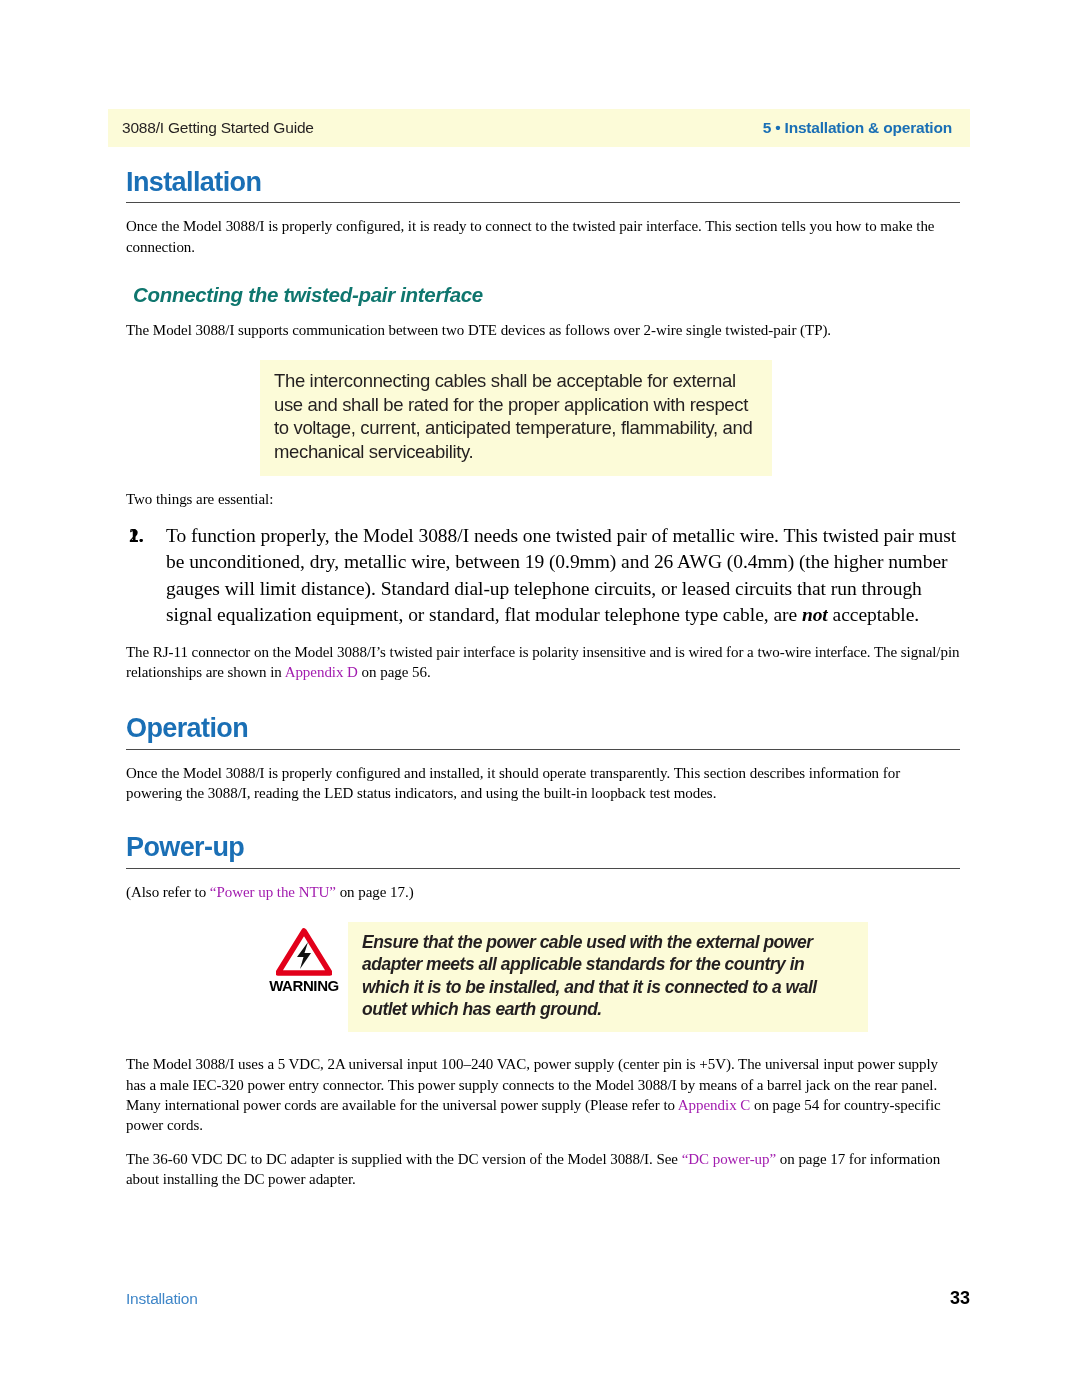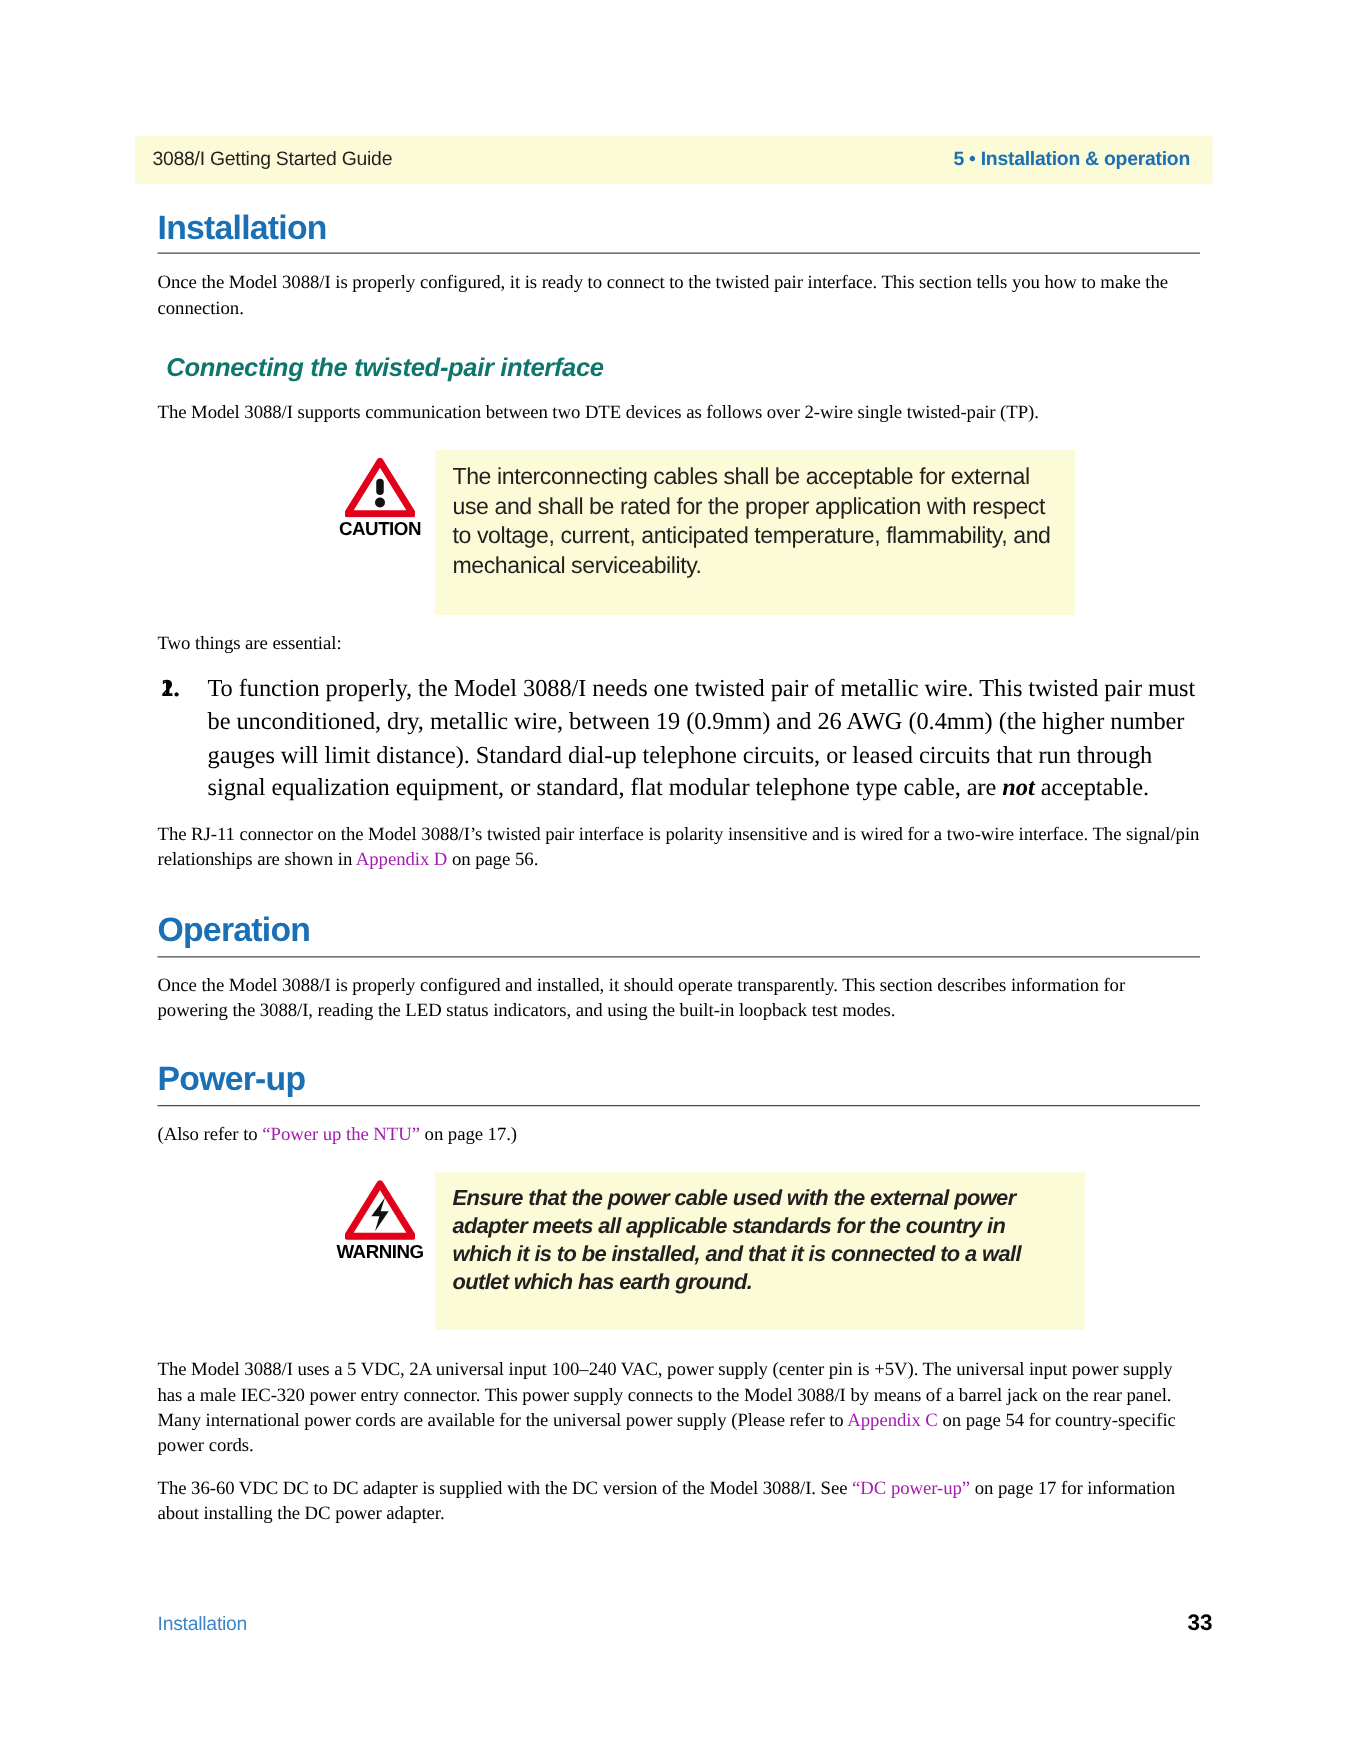--- a/index.html
+++ b/index.html
@@ -115,21 +115,21 @@
     font-family: "Liberation Sans", sans-serif;
     font-size: 15px;
     font-weight: bold;
     letter-spacing: -0.4px;
     color: #000;
     margin-top: 1px;
   }
   .admon-body {
     background: #fcfbd8;
     flex: 1 1 auto;
-    padding: 9px 14px 28px 14px;
+    padding: 9px 14px 12px 14px;
     min-height: 86px;
   }
   .admon-body p {
     margin: 0;
     font-family: "Liberation Sans", sans-serif;
     font-size: 18.5px;
     line-height: 1.275;
     color: #231f20;
     letter-spacing: -0.35px;
   }
@@ -205,30 +205,20 @@
     <h1 class="sec-title">Installation</h1>
     <hr class="rule">
 
     <p class="body">Once the Model 3088/I is properly configured, it is ready to connect to the twisted pair interface. This section tells you how to make the connection.</p>
 
     <h2 class="subhead">Connecting the twisted-pair interface</h2>
 
     <p class="body">The Model 3088/I supports communication between two DTE devices as follows over 2-wire single twisted-pair (TP).</p>
 
     <div class="admon caution-box">
-      <div class="admon-icon">
-        <span class="tri-wrap">
-          <svg width="56" height="48" viewBox="0 0 56 48" xmlns="http://www.w3.org/2000/svg">
-            <path d="M28 3 L54 45 L2 45 Z" fill="none" stroke="#e2001a" stroke-width="5.5" stroke-linejoin="round"></path>
-            <rect x="25" y="17" width="6" height="13" rx="3" fill="#111"></rect>
-            <circle cx="28" cy="36" r="4" fill="#111"></circle>
-          </svg>
-        </span>
-        <span class="admon-word">CAUTION</span>
-      </div>
       <div class="admon-body">
         <p>The interconnecting cables shall be acceptable for external use and shall be rated for the proper application with respect to voltage, current, anticipated temperature, flammability, and mechanical serviceability.</p>
       </div>
     </div>
 
     <p class="body">Two things are essential:</p>
 
     <ol class="numlist">
       <li>
         <span class="num">1.</span>

